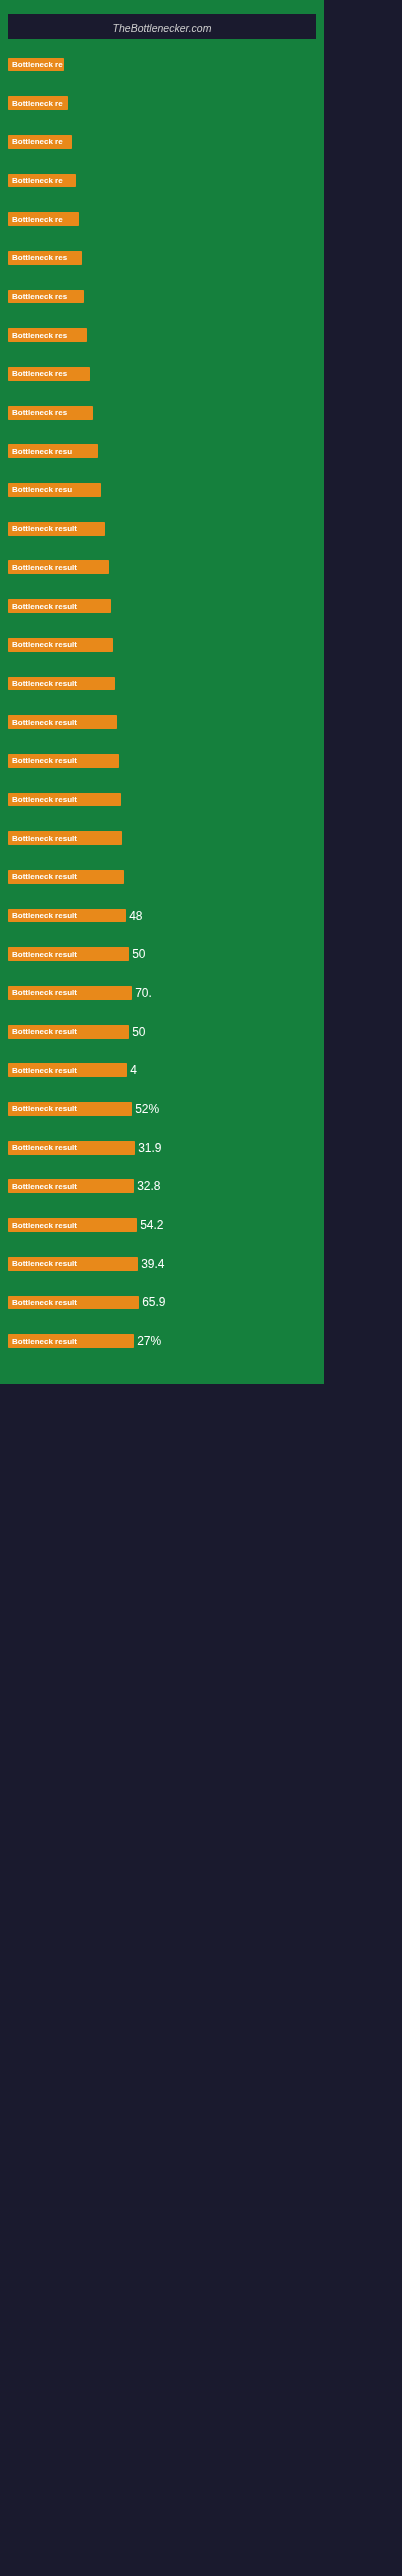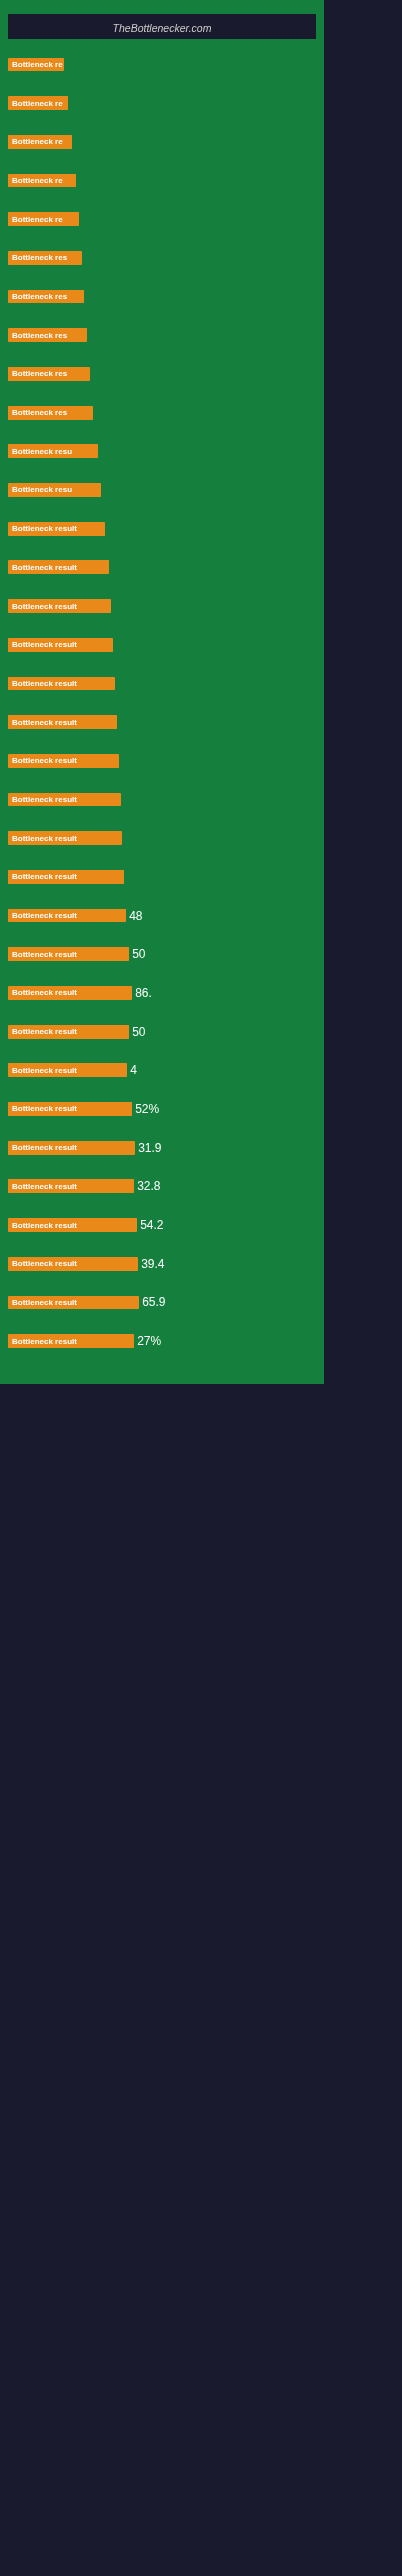--- a/index.html
+++ b/index.html
@@ -209,21 +209,21 @@
       <div class="bar-label-area">
         <span class="bar-label" style="width: 121px;">Bottleneck result</span>
       </div>
       <span class="bar-value">50</span>
     </div>
     <div class="spacer"></div>
     <div class="bar-row">
       <div class="bar-label-area">
         <span class="bar-label" style="width: 124px;">Bottleneck result</span>
       </div>
-      <span class="bar-value">86.</span>
+      <span class="bar-value">70.</span>
     </div>
     <div class="spacer"></div>
     <div class="bar-row">
       <div class="bar-label-area">
         <span class="bar-label" style="width: 121px;">Bottleneck result</span>
       </div>
       <span class="bar-value">50</span>
     </div>
     <div class="spacer"></div>
     <div class="bar-row">

